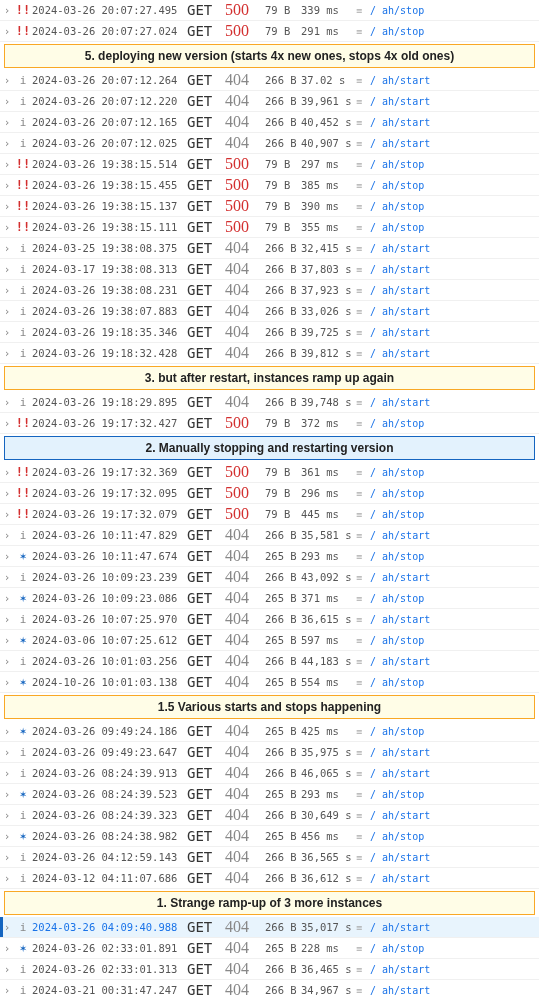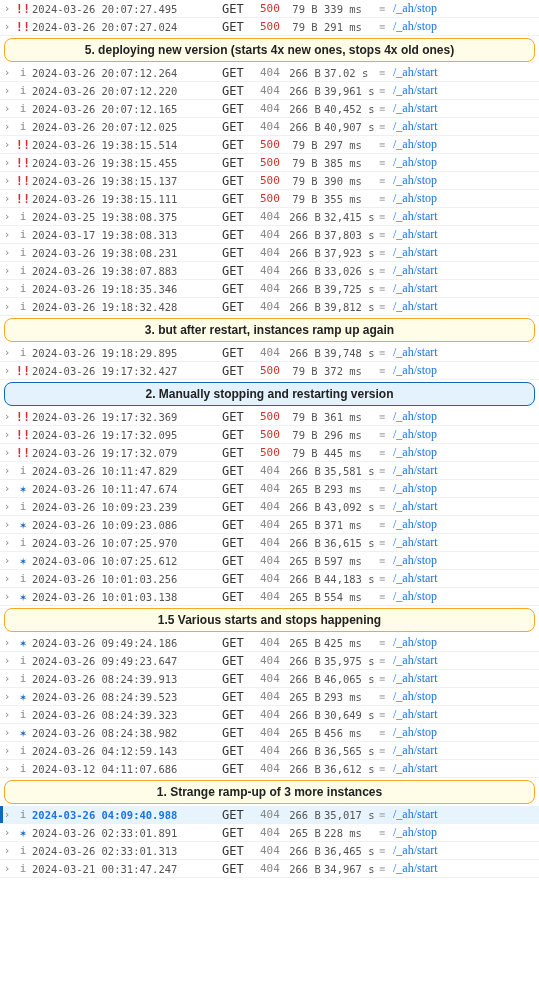--- a/index.html
+++ b/index.html
@@ -49,71 +49,70 @@
     }
     .col-timestamp {
       width: 155px;
       flex-shrink: 0;
       color: #555;
       font-size: 10.5px;
       padding-right: 8px;
     }
     .col-timestamp.blue-link {
       color: #1a73e8;
-      font-weight: bold;
     }
     .col-method {
       width: 38px;
       flex-shrink: 0;
       color: #333;
-      font-size: 12px;
-      margin-left: 35px;
+      font-size: 14px;
     }
     .col-status {
       width: 28px;
       flex-shrink: 0;
-      font-size: 11px;
+      font-size: 16px;
+      font-family: Liberation Serif, serif;
     }
     .status-500 { color: #d32f2f; }
     .status-404 { color: #888; }
     .col-size {
       width: 36px;
       flex-shrink: 0;
-      text-align: center;
+      text-align: left;
       font-size: 10.5px;
       color: #555;
       padding-right: 2px;
+      margin-left: 12px;
     }
     .col-duration {
       width: 55px;
       flex-shrink: 0;
       font-size: 10.5px;
       color: #555;
       padding-right: 2px;
     }
     .col-menu {
       width: 14px;
       flex-shrink: 0;
       color: #aaa;
       font-size: 10px;
     }
     .col-path {
       flex: 1;
-      font-size: 12px;
+      font-size: 10px;
       color: #1a73e8;
       white-space: nowrap;
       overflow: hidden;
       text-overflow: ellipsis;
-      font-family: Liberation Serif, serif;
     }
     .annotation-overlay {
       position: relative;
       background: #fffde7;
       border: 1.5px solid #f9a825;
-      border-radius: 8px;
+      border-radius: 0;
       padding: 4px 8px;
       margin: 2px 4px;
       font-family: sans-serif;
       font-size: 12px;
       font-weight: bold;
       color: #222;
       text-align: center;
       z-index: 10;
     }
     .annotation-overlay.blue-border {
@@ -442,21 +441,21 @@
       <span class="col-method">GET</span>
       <span class="col-status status-404">404</span>
       <span class="col-size">266 B</span>
       <span class="col-duration">44,183 s</span>
       <span class="col-menu">≡</span>
       <span class="col-path">/_ah/start</span>
     </div>
     <div class="log-row">
       <span class="col-expand">›</span>
       <span class="col-icon"><span class="icon-star">✶</span></span>
-      <span class="col-timestamp">2024-03-26 10:01:03.138</span>
+      <span class="col-timestamp">2024-10-26 10:01:03.138</span>
       <span class="col-method">GET</span>
       <span class="col-status status-404">404</span>
       <span class="col-size">265 B</span>
       <span class="col-duration">554 ms</span>
       <span class="col-menu">≡</span>
       <span class="col-path">/_ah/stop</span>
     </div>
     <div class="annotation-overlay">1.5 Various starts and stops happening</div>
     <div class="log-row">
       <span class="col-expand">›</span>

